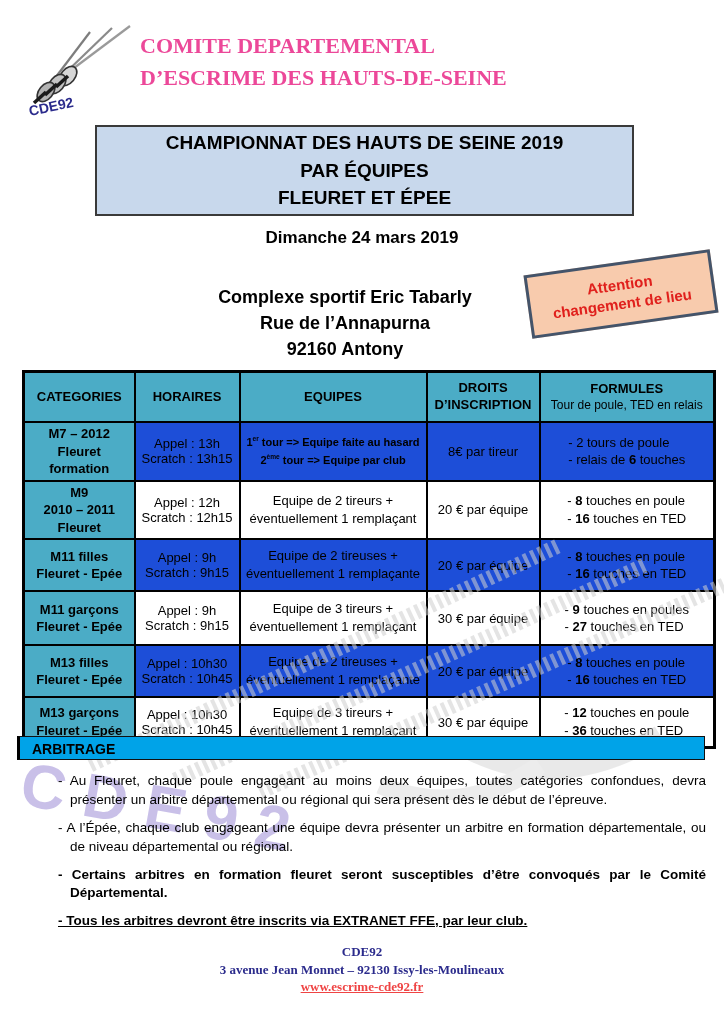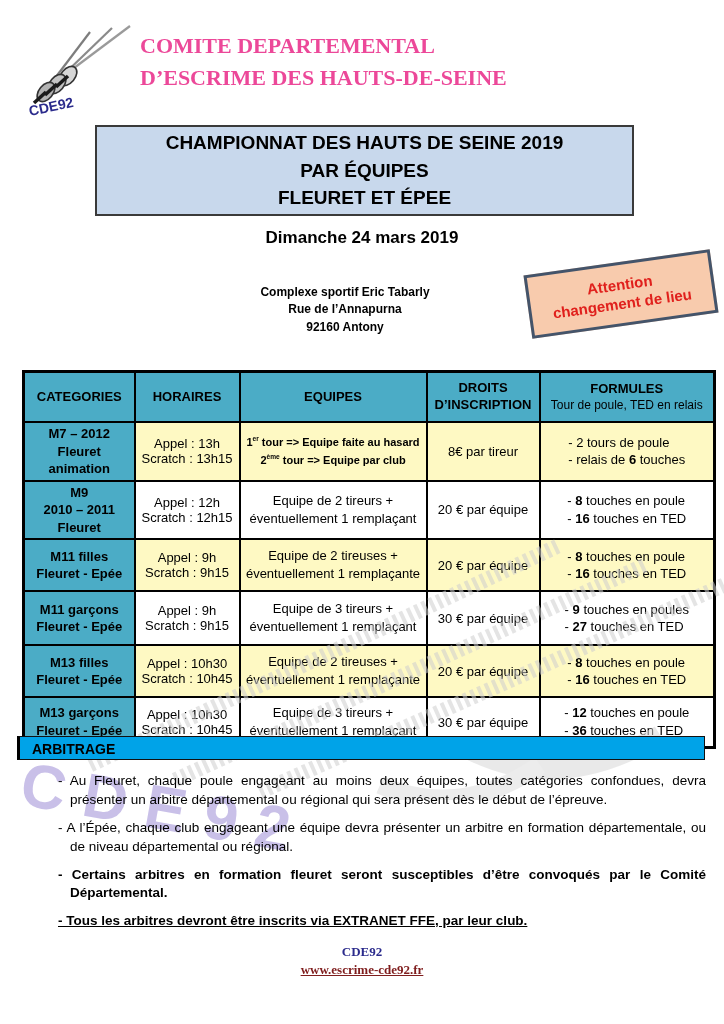--- a/index.html
+++ b/index.html
@@ -14,36 +14,36 @@
 
   
   .title-box{position:absolute;left:95px;top:125px;width:535px;height:87px;z-index:2;
              background:#c8d8ec;border:2px solid #3a3a3a;display:flex;flex-direction:column;
              justify-content:center;text-align:center;font-weight:bold;font-size:19px;line-height:1.45;}
 
   .date-line{position:absolute;left:0;top:228px;width:724px;text-align:center;z-index:2;
              font-weight:bold;font-size:17px;}
 
   .venue{position:absolute;left:110px;top:284px;width:470px;text-align:center;z-index:2;
-         font-weight:bold;font-size:12px;line-height:1.45;}
+         font-weight:bold;font-size:18px;line-height:1.45;}
 
   .attention{position:absolute;left:527px;top:262px;width:182px;height:58px;z-index:2;
              background:#f8cbad;border:3px solid #44546a;transform:rotate(-8deg);
              display:flex;flex-direction:column;justify-content:center;text-align:center;
              color:#e0201c;font-weight:bold;font-size:15px;line-height:1.3;}
 
   
   .tbl-wrap{position:absolute;left:22px;top:370px;width:691px;z-index:2;}
   table.sched{border-collapse:collapse;table-layout:fixed;width:691px;border:3px solid #000;}
   table.sched th,table.sched td{border:2px solid #000;padding:2px 4px;vertical-align:middle;
              text-align:center;font-size:13px;}
   table.sched thead th{background:#4bacc6;font-weight:bold;height:44px;line-height:1.3;}
   .hdr-sub{font-weight:normal;font-size:12px;}
   td.cat{background:#4bacc6;font-weight:bold;line-height:1.35;}
-  tr.shaded td:not(.cat){background:#fef9c3;}
+  tr.shaded td:not(.cat){background:#1d4ed8;}
   tr:not(.shaded) td:not(.cat){background:#fff;border-radius:13px;}
   tbody tr:nth-child(1){height:46px;}
   tbody tr:nth-child(2){height:52px;}
   tbody tr:nth-child(3){height:52px;}
   tbody tr:nth-child(4){height:54px;}
   tbody tr:nth-child(5){height:52px;}
   tbody tr:nth-child(6){height:50px;}
   .eq-line{margin:2px 0;line-height:1.25;}
   .eq-line.small{font-weight:bold;font-size:11px;margin:4px 0;}
   .eq-line sup{font-size:0.6em;}
@@ -56,21 +56,21 @@
            font-weight:bold;font-size:14px;line-height:24px;padding-left:12px;box-sizing:border-box;}
   .arb-bullets{position:absolute;left:40px;top:772px;width:666px;z-index:4;font-size:13.5px;}
   .bullet{padding-left:30px;text-indent:-12px;text-align:justify;line-height:1.4;margin-bottom:9px;}
   .bullet.b{font-weight:bold;}
   .bullet.u{text-decoration:underline;}
 
   
   .footer{position:absolute;left:0;top:943px;width:724px;text-align:center;z-index:2;
           font-family:"Liberation Serif",serif;font-weight:bold;font-size:13px;
           color:#2b2b8c;line-height:1.35;}
-  .footer .link{text-decoration:underline;color:#7f1d1d;display:block;}
+  .footer .link{text-decoration:underline;color:#ef4444;display:block;}
   .footer .email{display:block;}
 
   
   .wm-foils{position:absolute;left:0;top:500px;width:724px;height:300px;z-index:3;
             pointer-events:none;opacity:.55;}
   .wm-text{position:absolute;left:28px;top:748px;z-index:3;pointer-events:none;
            font-weight:bold;font-size:62px;letter-spacing:18px;color:rgba(156,140,214,.55);
            transform:rotate(10deg);transform-origin:left top;}
 </style>
 </head>
@@ -136,21 +136,21 @@
           <th>
             <div>FORMULES</div>
             <div class="hdr-sub">Tour de poule, TED en relais</div>
           </th>
         </tr>
       </thead>
       <tbody>
           <tr class="shaded">
             <td class="cat">
               <div>M7 – 2012</div>
-              <div>Fleuret animation</div>
+              <div>Fleuret formation</div>
             </td>
             <td>
               <div>Appel : 13h</div>
               <div>Scratch : 13h15</div>
             </td>
             <td>
               <div class="eq-line small"><span>1</span><sup>er</sup><span> tour =&gt; Equipe faite au hasard</span></div>
               <div class="eq-line small"><span>2</span><sup>ème</sup><span> tour =&gt; Equipe par club</span></div>
             </td>
             <td>8€ par tireur</td>
@@ -253,16 +253,17 @@
   <div class="arb-bar">ARBITRAGE</div>
   <div class="arb-bullets">
       <div class="bullet">- Au Fleuret, chaque poule engageant au moins deux équipes, toutes catégories confondues, devra présenter un arbitre départemental ou régional qui sera présent dès le début de l’épreuve.</div>
       <div class="bullet">- A l’Épée, chaque club engageant une équipe devra présenter un arbitre en formation départementale, ou de niveau départemental ou régional.</div>
       <div class="bullet b">- Certains arbitres en formation fleuret seront susceptibles d’être convoqués par le Comité Départemental.</div>
       <div class="bullet b u">- Tous les arbitres devront être inscrits via EXTRANET FFE, par leur club.</div>
     </div>
 
   <div class="footer">
     <div>CDE92</div>
+    <div>3 avenue Jean Monnet – 92130 Issy-les-Moulineaux</div>
     <a class="link" href="#">www.escrime-cde92.fr</a>
   </div>
 
 </div>
 
 </body></html>

